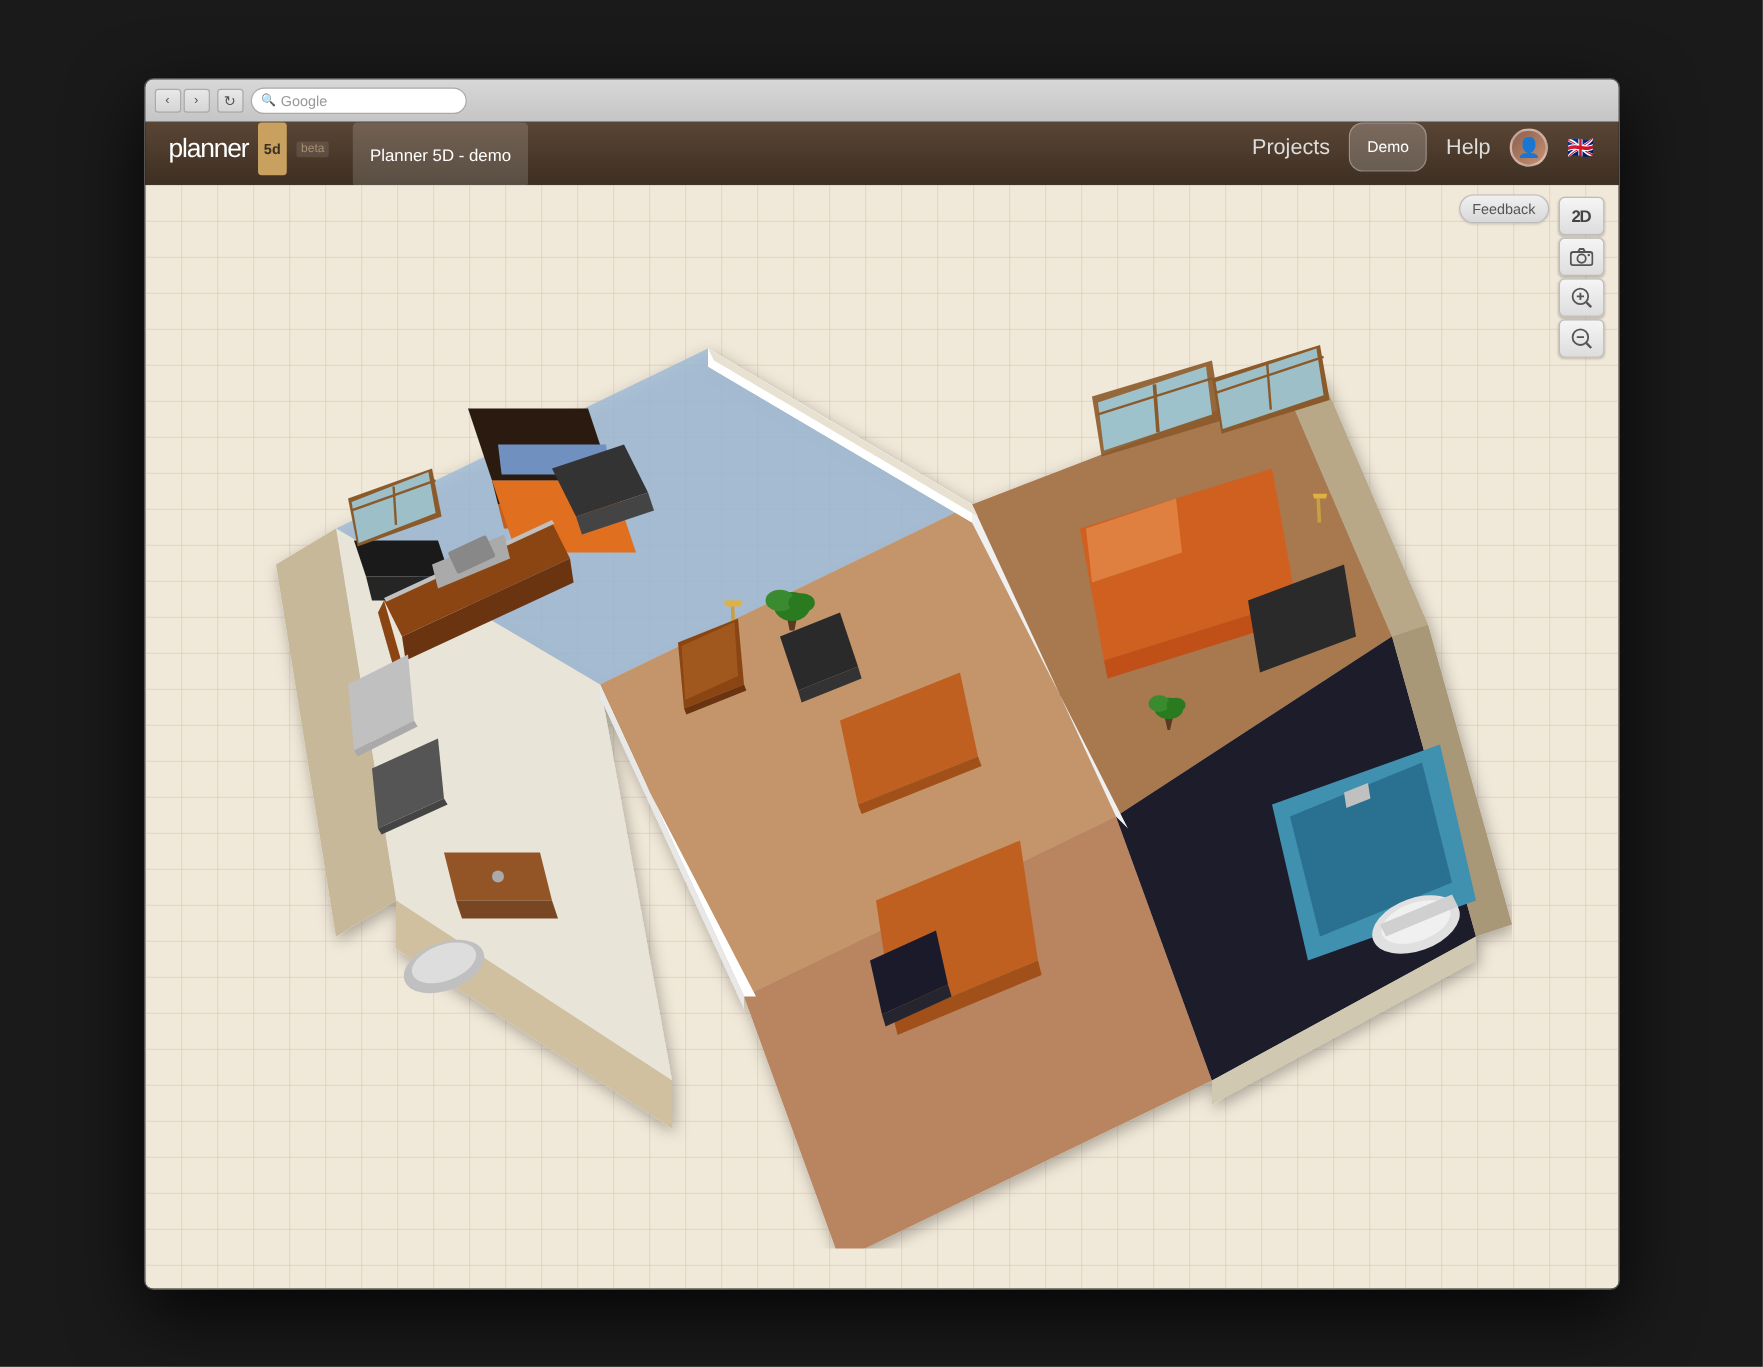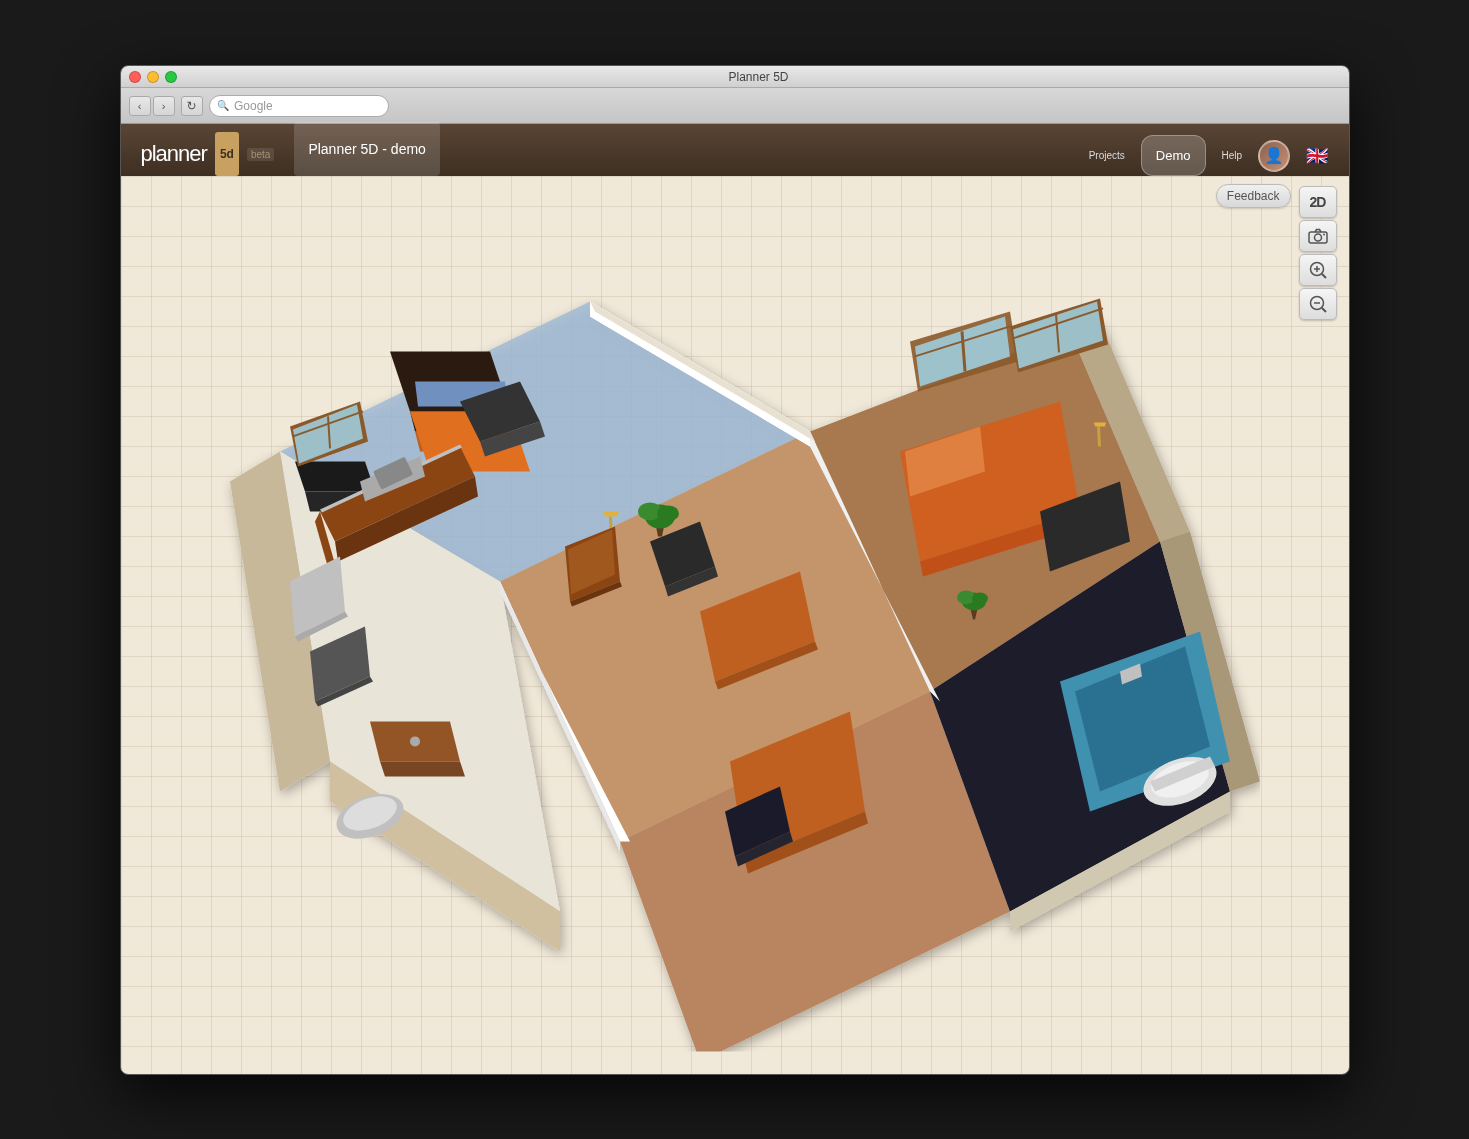--- a/index.html
+++ b/index.html
@@ -126,21 +126,21 @@
       font-size: 12px;
       color: #999;
       text-align: right;
     }
 
     
     .app-header {
       background: linear-gradient(to bottom, #5a4535, #3d2f22);
       height: 52px;
       display: flex;
-      align-items: flex-end;
+      align-items: flex-start;
       padding: 0 20px;
       flex-shrink: 0;
     }
     .logo-area {
       display: flex;
       align-items: center;
       gap: 8px;
     }
     .logo-text {
       font-size: 22px;
@@ -173,21 +173,21 @@
       cursor: pointer;
     }
     .header-spacer { flex: 1; }
     .header-nav {
       display: flex;
       align-items: center;
       gap: 16px;
     }
     .nav-link {
       color: #ddd;
-      font-size: 10px;
+      font-size: 18px;
       cursor: pointer;
       text-decoration: none;
     }
     .demo-btn {
       background: rgba(255,255,255,0.2);
       border: 1px solid rgba(255,255,255,0.3);
       color: white;
       padding: 12px 14px;
       border-radius: 12px;
       font-size: 13px;
@@ -292,28 +292,20 @@
       width: 1050px;
       height: 820px;
     }
 
   </style>
 </head>
 <body>
 
 <div class="mac-window">
 
-  <div class="title-bar">
-    <div class="traffic-lights">
-      <div class="traffic-light tl-red"></div>
-      <div class="traffic-light tl-yellow"></div>
-      <div class="traffic-light tl-green"></div>
-    </div>
-    <div class="title-text">Planner 5D</div>
-  </div>
 
   <div class="url-bar">
     <div class="nav-buttons">
       <div class="nav-btn">‹</div>
       <div class="nav-btn">›</div>
     </div>
     <div class="reload-btn">↻</div>
     <div class="search-inner">
       <span class="search-icon-sm">🔍</span>
       <span class="search-text-sm">Google</span>

